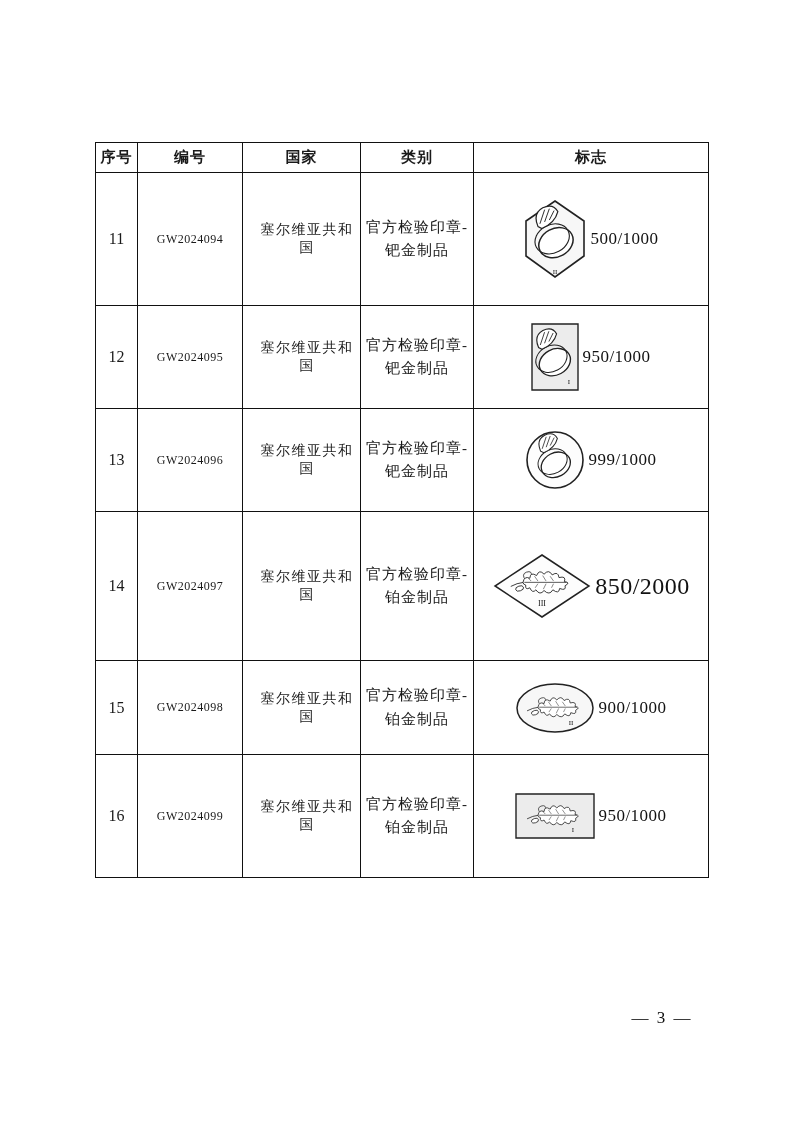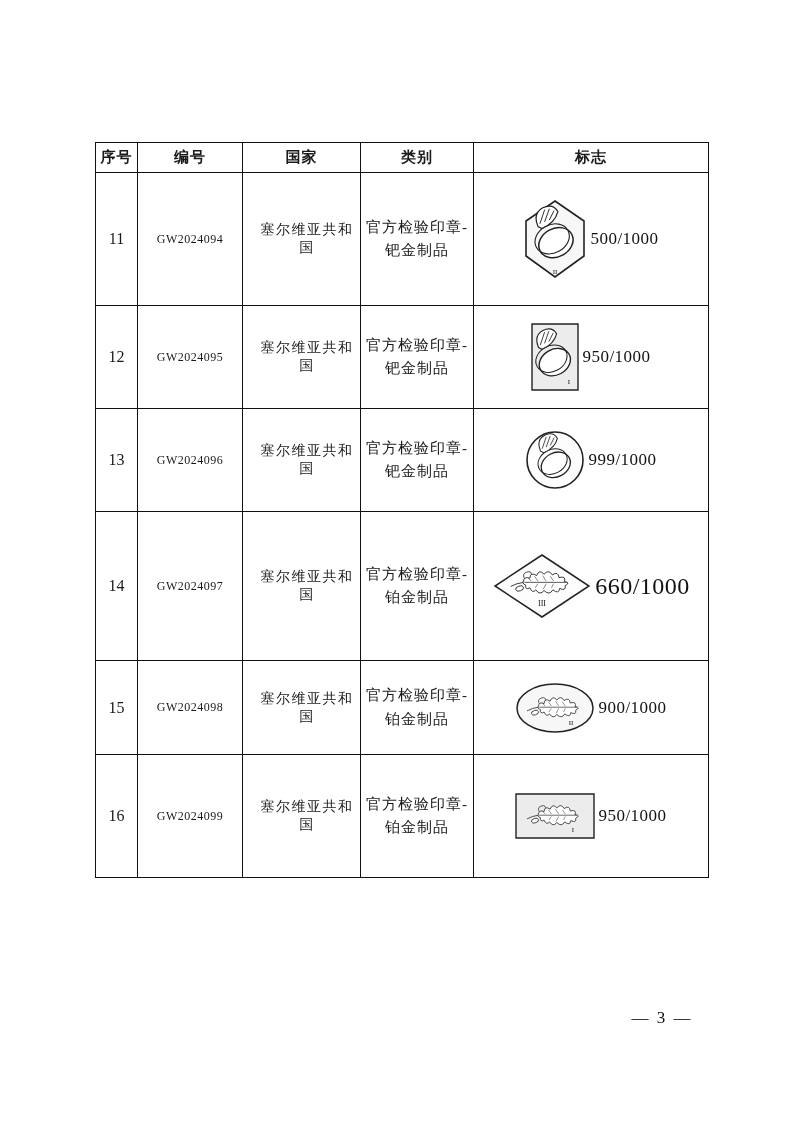--- a/index.html
+++ b/index.html
@@ -184,21 +184,21 @@
         <span>官方检验印章-</span><br>
         <span>铂金制品</span>
       </td>
       <td>
         <div class="mark-wrap">
           <svg class="hallmark" width="100" height="66" viewBox="0 0 100 66">
             <polygon points="50,2 97,33 50,64 3,33" fill="#fdfdfd" stroke="#222" stroke-width="1.5"></polygon>
             <use href="#oak-motif" x="15" y="9" width="70" height="38"></use>
             <text class="roman" x="50" y="53" font-size="8" text-anchor="middle">III</text>
           </svg>
-          <div class="fineness big">660/1000</div>
+          <div class="fineness big">850/2000</div>
         </div>
       </td>
     </tr>
 
     <tr class="r5">
       <td class="seq">15</td>
       <td class="code">GW2024098</td>
       <td class="country">塞尔维亚共和国</td>
       <td class="category">
         <span>官方检验印章-</span><br>

